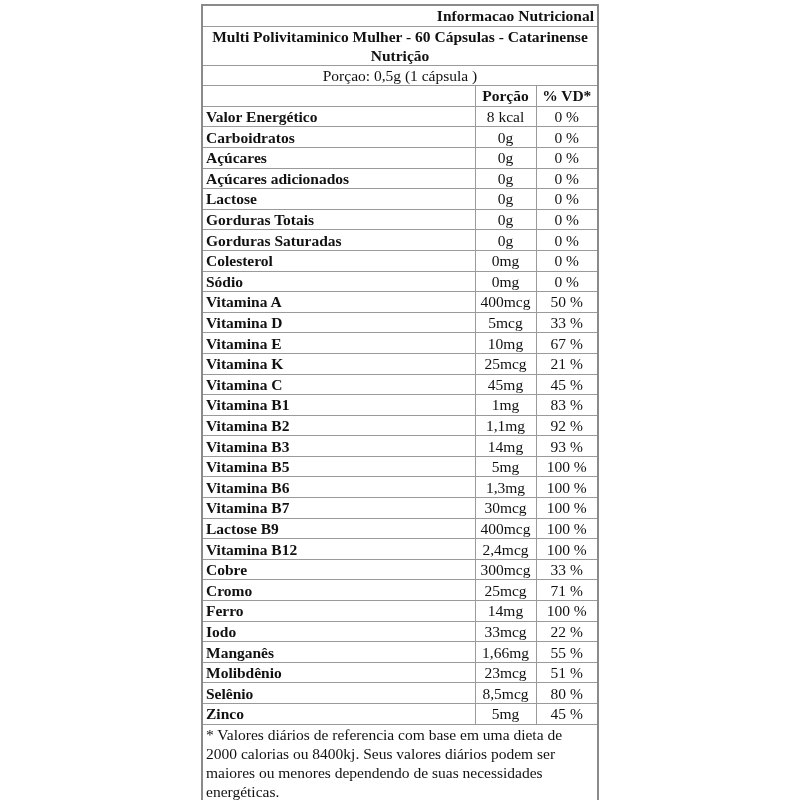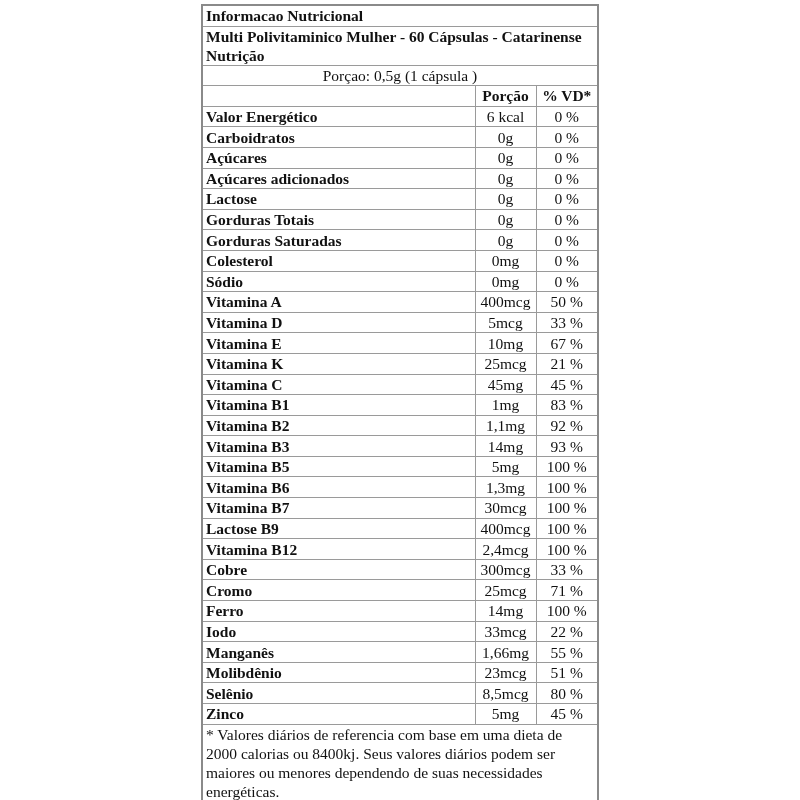--- a/index.html
+++ b/index.html
@@ -16,22 +16,22 @@
   table.nutri td, table.nutri th {
     border: 1px solid #9a9a9a;
     padding: 0 3px;
     height: 19.6px;
     line-height: 19px;
     vertical-align: middle;
   }
   table.nutri col.c1 { width: 273px; }
   table.nutri col.c2 { width: 61px; }
   table.nutri col.c3 { width: 62px; }
-  .title { text-align: left; font-weight: bold; }
-  .subtitle { font-weight: bold; line-height: 19px; }
+  .title { text-align: right; font-weight: bold; }
+  .subtitle { text-align: center; font-weight: bold; line-height: 19px; }
   .serving { text-align: center; font-weight: normal; }
   .hdr { text-align: center; font-weight: bold; }
   .name { font-weight: bold; text-align: left; }
   .val { text-align: center; white-space: nowrap; }
   .foot { text-align: left; line-height: 19.5px; font-size: 15.5px; padding: 1px 2px; }
   table.nutri { border: 2px solid #8a8a8a; }
 </style>
 </head>
 <body>
 
@@ -53,21 +53,21 @@
     </tr>
     <tr>
       <td class="hdr"></td>
       <td class="hdr">Porção</td>
       <td class="hdr">% VD*</td>
     </tr>
   </tbody>
   <tbody id="rows">
       <tr>
         <td class="name">Valor Energético</td>
-        <td class="val">6 kcal</td>
+        <td class="val">8 kcal</td>
         <td class="val">0 %</td>
       </tr>
       <tr>
         <td class="name">Carboidratos</td>
         <td class="val">0g</td>
         <td class="val">0 %</td>
       </tr>
       <tr>
         <td class="name">Açúcares</td>
         <td class="val">0g</td>

